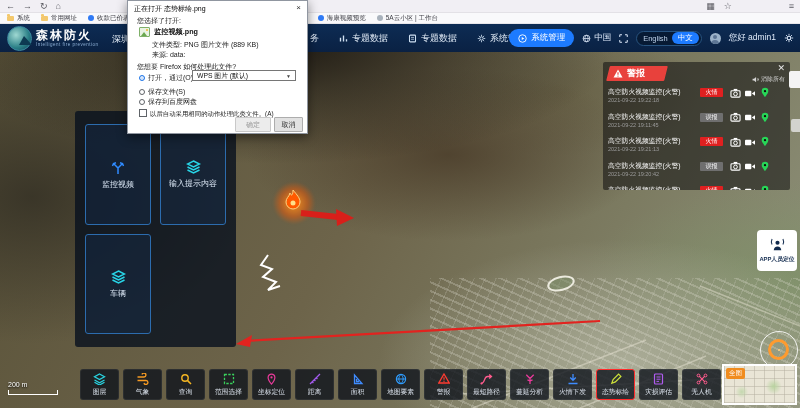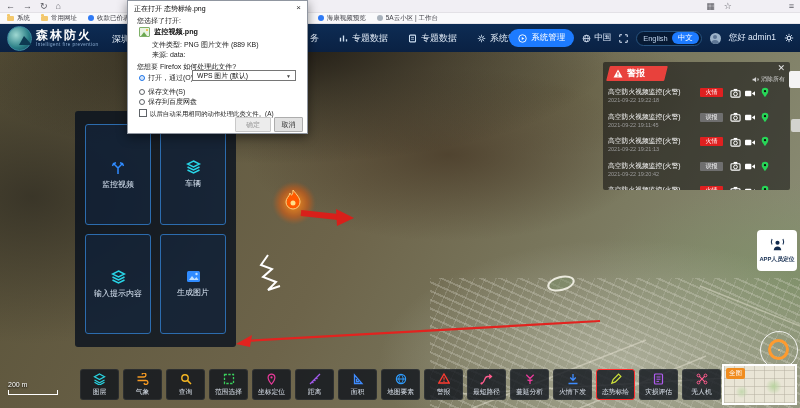--- a/index.html
+++ b/index.html
@@ -412,35 +412,27 @@
     <div class="tp-btn">
       <svg width="14" height="15" viewBox="0 0 14 15">
           <path d="M7 14V8 M7 8L2.5 3.5 M7 8l4.5-4.5 M1.5 6L2.5 3.5 5 2.8 M12.5 6l-1-2.5-2.5-.7" fill="none" stroke="#2f8bff" stroke-width="1.5"></path>
         </svg>
       <span>监控视频</span>
     </div>
     <div class="tp-btn">
       <svg width="15" height="14" viewBox="0 0 15 14">
           <path d="M7.5 1l6 3-6 3-6-3z M1.5 7l6 3 6-3 M1.5 10l6 3 6-3" fill="none" stroke="#28d6e8" stroke-width="1.4"></path>
         </svg>
-      <span>车辆</span>
+      <span>输入提示内容</span>
     </div>
     <div class="tp-btn">
       <svg width="15" height="14" viewBox="0 0 15 14">
           <path d="M7.5 1l6 3-6 3-6-3z M1.5 7l6 3 6-3 M1.5 10l6 3 6-3" fill="none" stroke="#28d6e8" stroke-width="1.4"></path>
         </svg>
-      <span>输入提示内容</span>
-    </div>
-    <div class="tp-btn">
-      <svg width="15" height="13" viewBox="0 0 15 13">
-          <rect x="1" y="1" width="13" height="11" rx="1.5" fill="#2f8bff"></rect>
-          <path d="M3 10l3-4 2.5 3 2-2 2 3z" fill="#bfe0ff"></path>
-          <circle cx="10.5" cy="4" r="1.2" fill="#bfe0ff"></circle>
-        </svg>
-      <span>生成图片</span>
+      <span>车辆</span>
     </div>
   </div>
 
   <div class="abs dialog">
     <div class="dlg-title">正在打开 态势标绘.png</div>
     <div class="dlg-x">×</div>
     <div class="dlg-row" style="left:9px;top:15px;">您选择了打开:</div>
     <div class="dlg-file">
       <span class="img-ico"></span>
       <span>监控视频.png</span>

